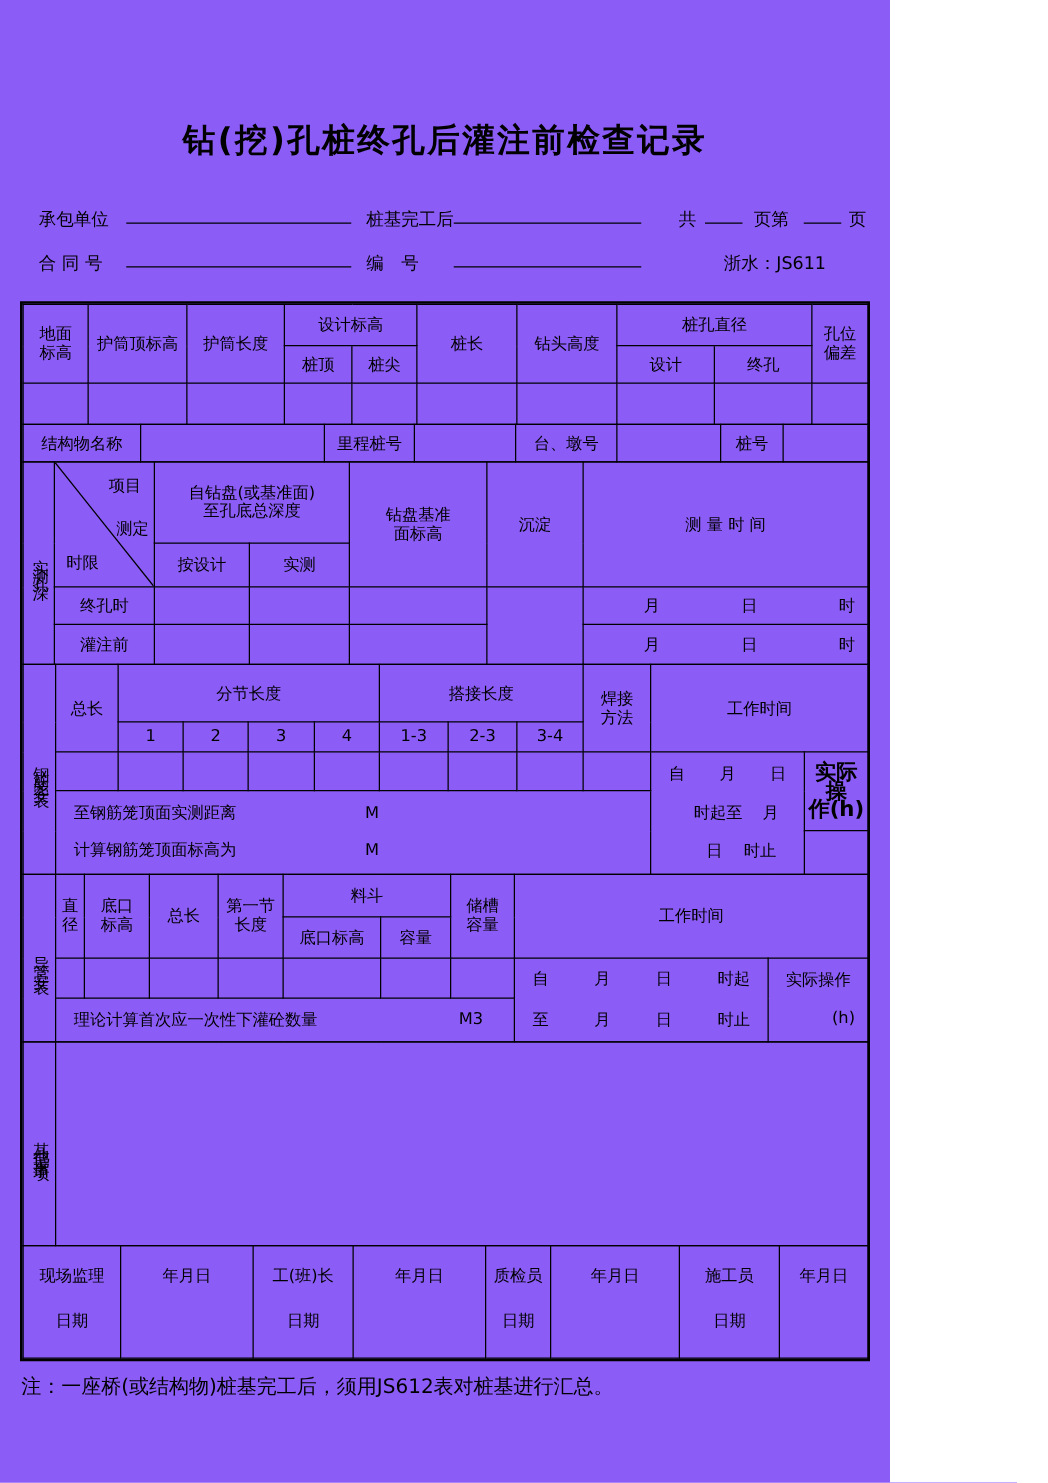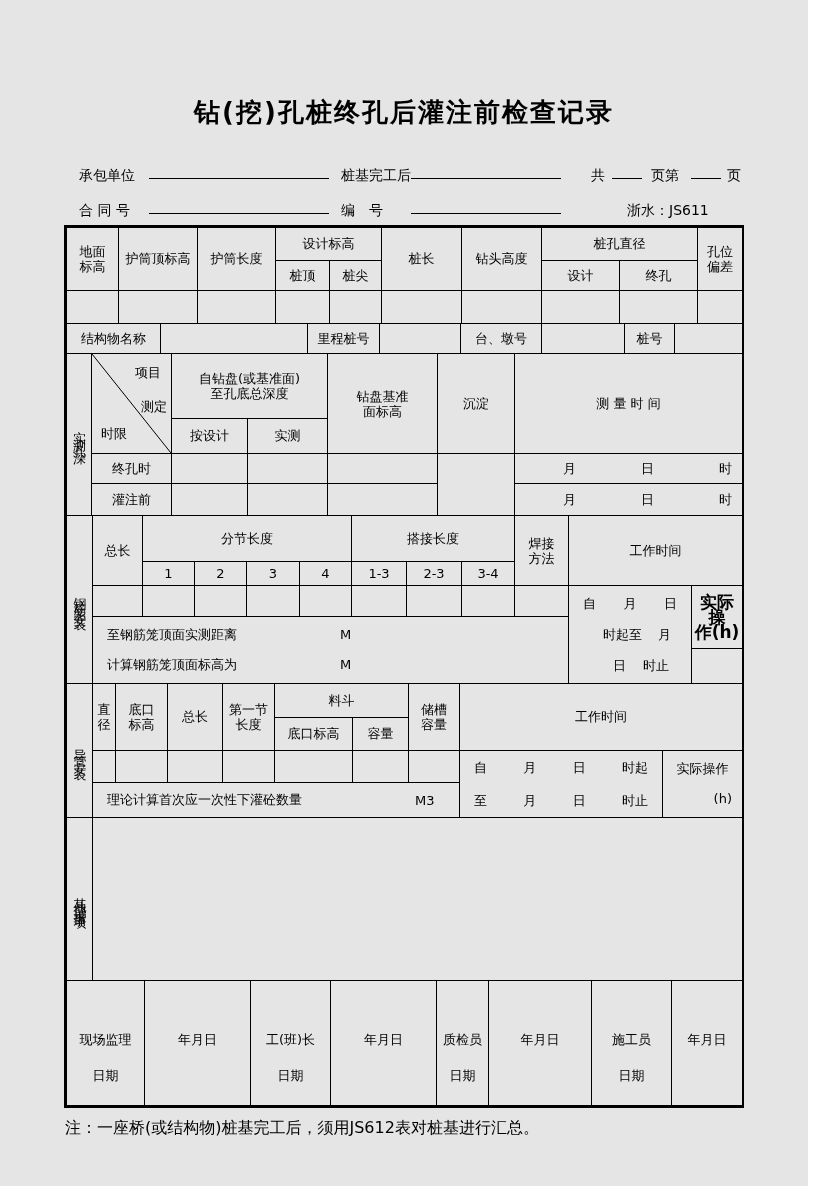--- a/index.html
+++ b/index.html
@@ -1,21 +1,21 @@
 <!DOCTYPE html>
 <html><head>
 <meta charset="utf-8">
 <style>
   * { margin:0; padding:0; box-sizing:border-box; }
   body { background:#fff; font-family:"DejaVu Sans","Liberation Sans",sans-serif; color:#000; }
-  .page { width:808px; height:1186px; background:#e5e5e5; position:relative; overflow:hidden; }
+  .page { width:712px; height:1186px; background:#8b5cf6; position:relative; overflow:hidden; }
   .title { text-align:center; padding-top:95px; font-size:26px; font-weight:bold; letter-spacing:2px; }
 
   
-  .tophdr { position:relative; width:680px; margin:0 auto; height:62px; margin-top:33px; font-size:14px; }
+  .tophdr { position:relative; width:680px; margin:16px auto; height:62px; margin-top:33px; font-size:14px; }
   .tophdr span { position:absolute; white-space:nowrap; }
   .ul { display:inline-block; border-bottom:1px solid #000; height:16px; position:absolute; }
 
   
   .tbl { width:680px; margin:0 auto; border:2px solid #000; }
   table { border-collapse:collapse; table-layout:fixed; width:676px; }
   table + table { margin-top:-1px; }
   td { border:1px solid #000; text-align:center; vertical-align:middle; font-size:13px; padding:0; overflow:hidden; }
   .small { font-size:17px;font-weight:bold; }
   .vcell { padding:0; }
@@ -33,21 +33,21 @@
   .mline { position:relative; text-align:left; padding-left:14px; line-height:30px; }
   .mline .unit { position:absolute; left:52%; }
   .theory { position:relative; text-align:left; padding-left:14px; }
   .theory .unit { position:absolute; left:88%; top:50%; transform:translateY(-50%); }
 
   .timecell .row { display:flex; justify-content:space-between; padding:0 14px; line-height:30px; }
   .cage-time .row { line-height:31px; }
   .cage-time .row.mid { padding:0 20px 0 34px; }
   .cage-time .row.last { padding:0 22px 0 44px; }
 
-  .sig-cell { height:88px; display:flex; flex-direction:column; justify-content:space-between; padding:14px 0 20px 0;margin-top:36px; }
+  .sig-cell { height:88px; display:flex; flex-direction:column; justify-content:space-between; padding:14px 0 20px 0; }
   .sig-cell.blank { justify-content:flex-start; }
 
   .note { width:690px; margin:10px auto 0 auto; font-size:16px; text-align:left; padding-left:6px; }
 </style>
 </head>
 <body>
 
 <div class="page">
 
   <div class="title">钻(挖)孔桩终孔后灌注前检查记录</div>

